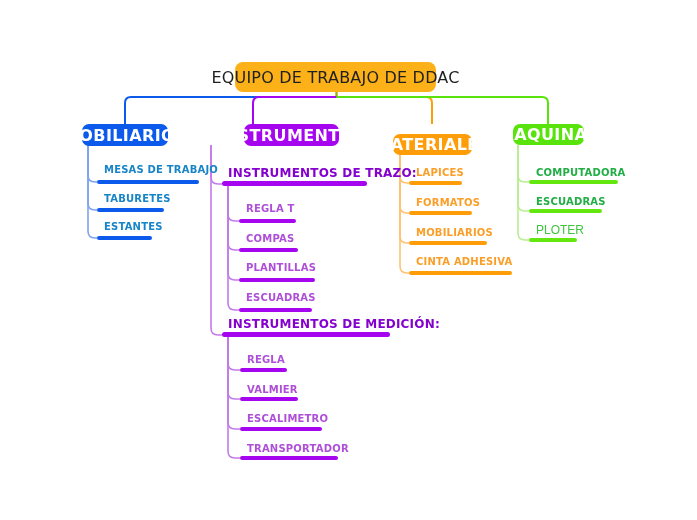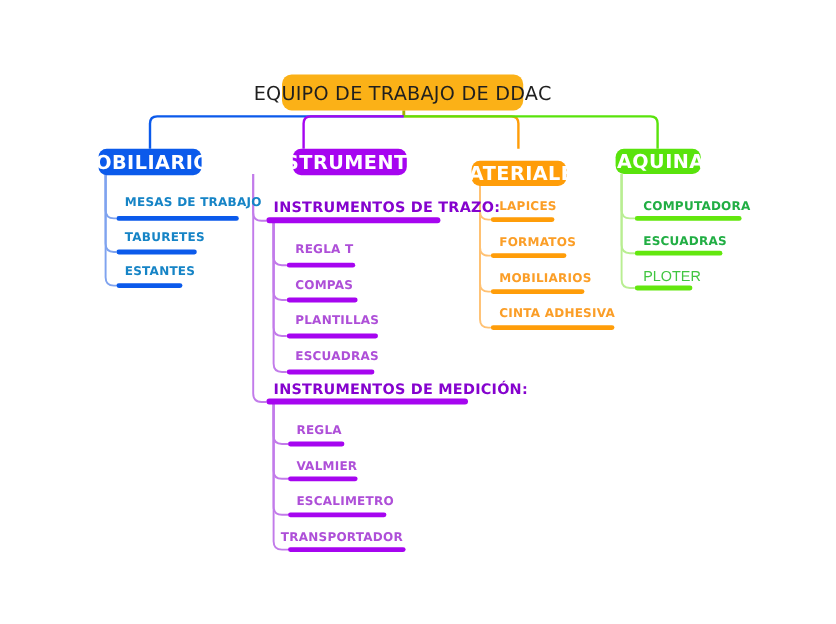--- a/index.html
+++ b/index.html
@@ -109,21 +109,21 @@
   <div class="bar bg-violet" style="left:239px;top:308px;width:73px;"></div>
 
   <div class="lbl sec c-violet-dark" style="left:228px;top:317px;">INSTRUMENTOS DE MEDICIÓN:</div>
   <div class="bar thick bg-violet" style="left:222px;top:332px;width:168px;"></div>
   <div class="lbl c-violet" style="left:247px;top:354px;">REGLA</div>
   <div class="bar bg-violet" style="left:240px;top:368px;width:47px;"></div>
   <div class="lbl c-violet" style="left:247px;top:384px;">VALMIER</div>
   <div class="bar bg-violet" style="left:240px;top:397px;width:58px;"></div>
   <div class="lbl c-violet" style="left:247px;top:413px;">ESCALIMETRO</div>
   <div class="bar bg-violet" style="left:240px;top:427px;width:82px;"></div>
-  <div class="lbl c-violet" style="left:234px;top:443px;">TRANSPORTADOR</div>
+  <div class="lbl c-violet" style="left:247px;top:443px;">TRANSPORTADOR</div>
   <div class="bar bg-violet" style="left:240px;top:456px;width:98px;"></div>
 
   <div class="lbl c-orange" style="left:416px;top:167px;">LAPICES</div>
   <div class="bar bg-orange" style="left:409px;top:181px;width:53px;"></div>
   <div class="lbl c-orange" style="left:416px;top:197px;">FORMATOS</div>
   <div class="bar bg-orange" style="left:409px;top:211px;width:63px;"></div>
   <div class="lbl c-orange" style="left:416px;top:227px;">MOBILIARIOS</div>
   <div class="bar bg-orange" style="left:409px;top:241px;width:78px;"></div>
   <div class="lbl c-orange" style="left:416px;top:256px;">CINTA ADHESIVA</div>
   <div class="bar bg-orange" style="left:409px;top:271px;width:103px;"></div>

